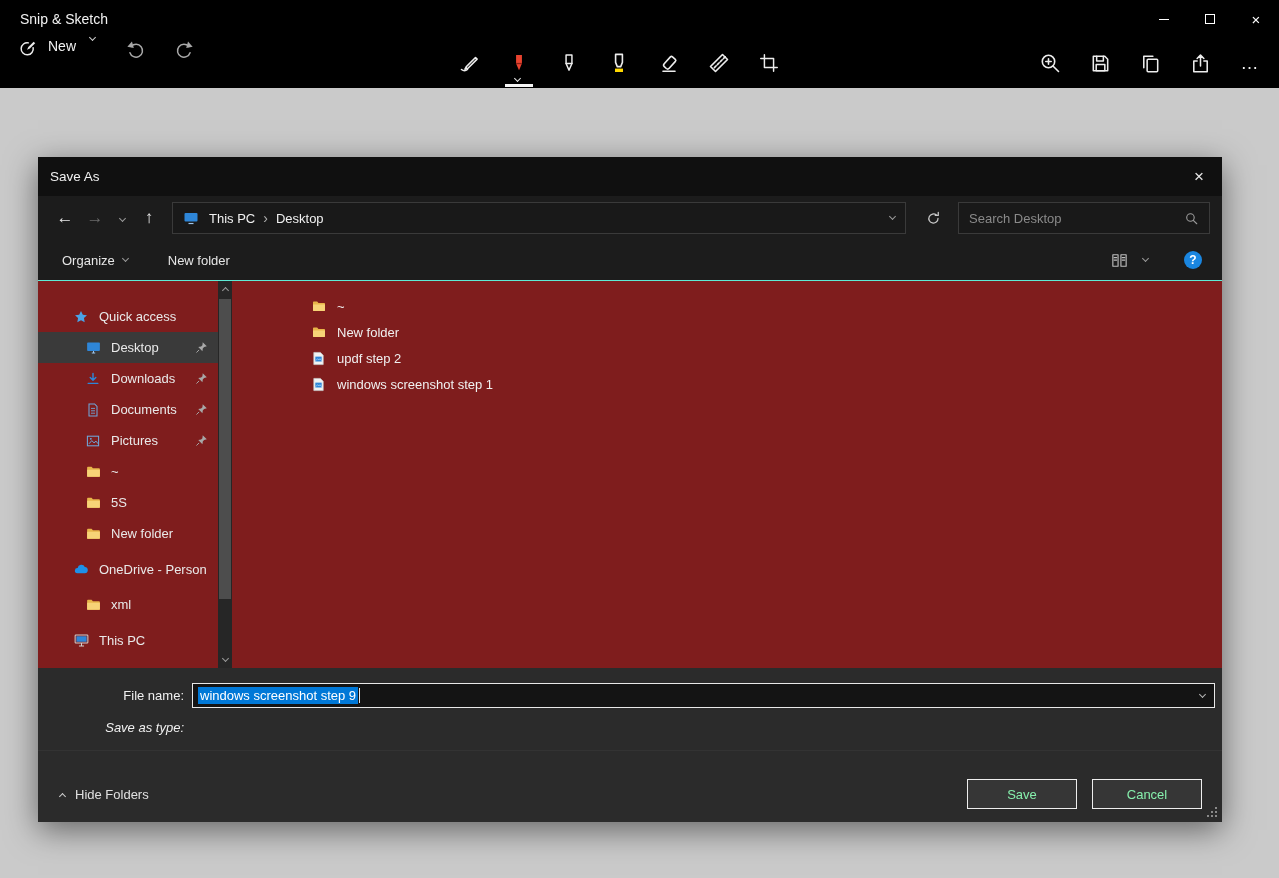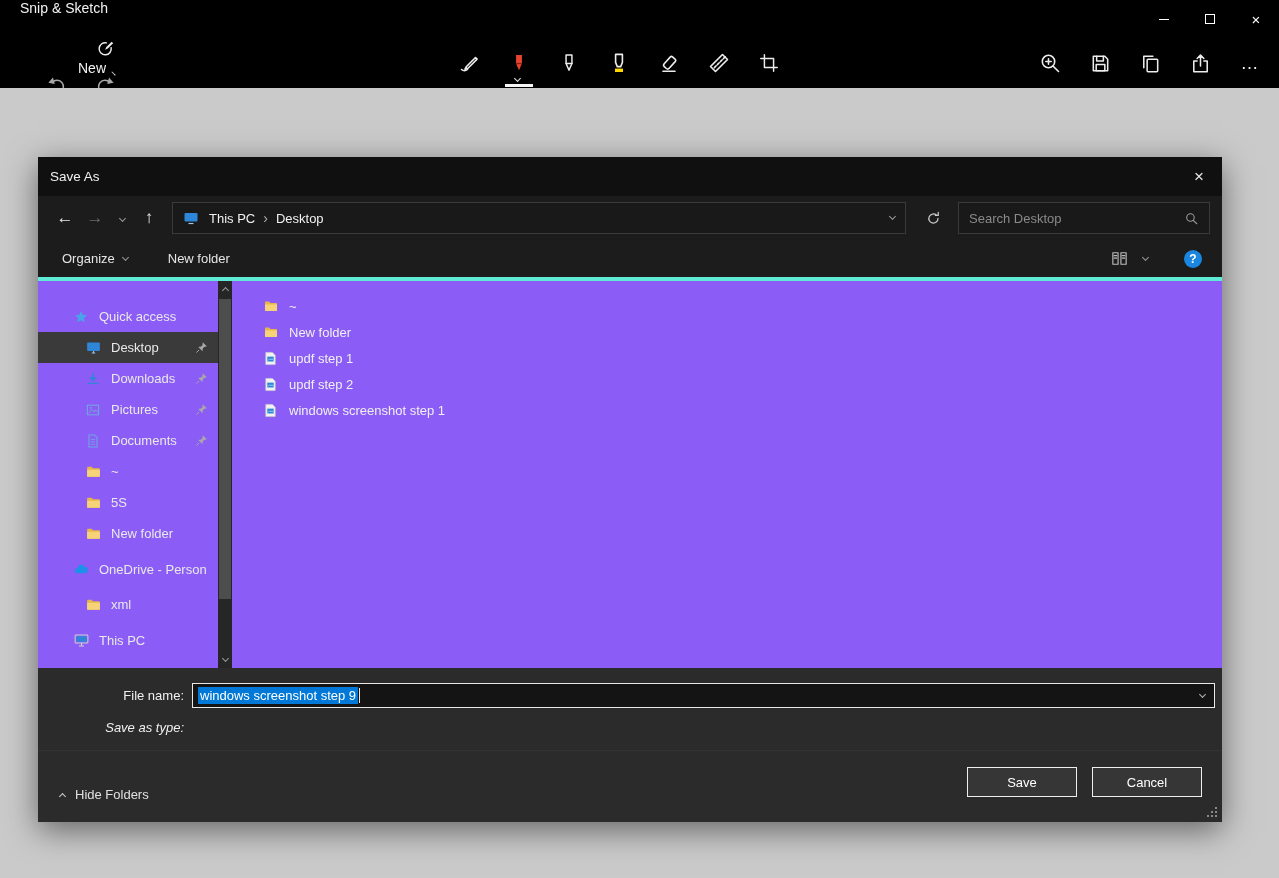--- a/index.html
+++ b/index.html
@@ -10,30 +10,30 @@
 *{margin:0;padding:0;box-sizing:border-box;}
 html,body{width:1279px;height:878px;}
 body{font-family:"Liberation Sans",sans-serif;background:#cacaca;overflow:hidden;position:relative;color:#fff;}
 svg{display:block;}
 .stroke{fill:none;stroke:#ededed;stroke-width:1.6;stroke-linecap:round;stroke-linejoin:round;}
 .chev{width:7px;height:7px;border-right:1.6px solid currentColor;border-bottom:1.6px solid currentColor;display:inline-block;transform:rotate(45deg);}
 .chev.up{transform:rotate(-135deg);}
 .chev.sm{width:5px;height:5px;border-width:1.3px;}
 
 
-.titlebar{position:absolute;top:0;left:0;right:0;height:38px;background:#000;display:flex;}
+.titlebar{position:absolute;top:0;left:0;right:0;height:38px;background:#000;display:flex;align-items:center;}
 .titlebar .title{margin-left:20px;font-size:14px;color:#f2f2f2;}
 .win-controls{margin-left:auto;display:flex;height:100%;}
 .win-btn{width:46px;height:100%;display:flex;align-items:center;justify-content:center;color:#fff;font-size:15px;}
 .min-bar{width:10px;height:1px;background:#fff;display:inline-block;}
 .max-box{width:10px;height:10px;border:1px solid #fff;display:inline-block;}
 
 
 .toolbar{position:absolute;top:38px;left:0;right:0;height:50px;background:#000;}
-.tb-left{position:absolute;left:16px;top:0;height:50px;display:flex;align-items:flex-end;flex-direction:column;}
+.tb-left{position:absolute;left:16px;top:0;height:50px;display:flex;align-items:flex-start;}
 .tb-new-label{font-size:14px;color:#f2f2f2;margin:0 10px 0 10px;}
 .tb-left .chev{color:#cfcfcf;margin-left:4px;}
 .tb-hist{margin-left:30px;display:flex;align-items:center;gap:26px;}
 .tb-center{position:absolute;left:452px;top:0;height:50px;display:flex;align-items:center;gap:16px;}
 .tool{width:34px;height:50px;display:flex;align-items:center;justify-content:center;position:relative;}
 .tool.selected::after{content:"";position:absolute;left:3px;right:3px;bottom:1px;height:3px;background:#f5f5f5;}
 .tool-sel-chev{position:absolute;bottom:7px;left:50%;margin-left:-4px;color:#e8e8e8;}
 .tb-right{position:absolute;right:14px;top:0;height:50px;display:flex;align-items:center;gap:20px;}
 .tb-btn{width:30px;height:40px;display:flex;align-items:center;justify-content:center;}
 .more-dots{font-size:18px;color:#f0f0f0;letter-spacing:1px;line-height:10px;}
@@ -52,29 +52,29 @@
 .nav-chevbtn{width:24px;height:32px;display:flex;align-items:center;justify-content:center;color:#9a9a9a;}
 .addr{flex:1;height:32px;margin:0 10px 0 8px;background:#191919;border:1px solid #3a3a3a;display:flex;align-items:center;padding:0 10px;}
 .addr .crumb{font-size:13px;color:#f0f0f0;padding:0 4px;}
 .addr .sep{color:#b0b0b0;font-size:14px;padding:0 4px;}
 .addr .addr-chev{margin-left:auto;color:#9a9a9a;}
 .refresh-btn{width:34px;height:32px;display:flex;align-items:center;justify-content:center;}
 .search{width:252px;height:32px;margin-left:8px;background:#191919;border:1px solid #3a3a3a;display:flex;align-items:center;padding:0 10px;}
 .search input{flex:1;background:transparent;border:none;outline:none;color:#ddd;font-size:13px;font-family:inherit;}
 .search input::placeholder{color:#8a8a8a;}
 
-.dlg-cmdbar{height:41px;background:#1c1c1c;display:flex;align-items:center;padding:0 20px 0 24px;border-bottom:4px solid #5eead4;}
+.dlg-cmdbar{height:41px;background:#1c1c1c;display:flex;align-items:center;padding:0 20px 0 24px;border-bottom:1px solid #5eead4;}
 .cmd{font-size:13px;color:#e6e6e6;display:flex;align-items:center;gap:8px;}
 .cmd .chev{color:#9a9a9a;}
 .cmd + .cmd{margin-left:40px;}
 .cmd-right{margin-left:auto;display:flex;align-items:center;gap:14px;}
 .help-circle{width:18px;height:18px;border-radius:50%;background:var(--help_blue);color:#fff;font-size:12px;font-weight:bold;display:flex;align-items:center;justify-content:center;}
 .cmd-right .chev{color:#9a9a9a;}
 
-.dlg-body{position:absolute;top:124px;left:0;right:0;bottom:154px;background:#8b5cf6;display:flex;}
+.dlg-body{position:absolute;top:124px;left:0;right:0;bottom:154px;background:#7f1d1d;display:flex;gap:48px;}
 .sidebar{width:194px;position:relative;padding-top:20px;}
 .sb-items{margin-right:14px;}
 .sb-item{display:flex;align-items:center;height:31px;position:relative;font-size:13px;color:#e9e9e9;}
 .sb-item .ico{width:18px;display:flex;justify-content:center;margin-right:9px;}
 .sb-item.top{padding-left:34px;}
 .sb-item.child{padding-left:46px;}
 .sb-item.selected{background:#3a3a3a;}
 .sb-item .lbl{white-space:nowrap;overflow:hidden;}
 .sb-item .pin{position:absolute;right:10px;top:9px;}
 .sb-scrollbar{position:absolute;right:0;top:0;bottom:0;width:14px;background:#262626;}
@@ -94,21 +94,21 @@
 .f-input{flex:1;height:25px;position:relative;display:flex;align-items:center;padding:0 26px 0 5px;font-size:13px;}
 .fname{background:#141414;border:1px solid #e8e8e8;}
 .fname .selected-text{background:var(--accent);color:#fff;padding:1px 2px;}
 .caret{display:inline-block;width:1px;height:15px;background:#e8e8e8;margin-left:1px;}
 .ftype{background:#2b2b2b;border:1px solid #8f8f8f;color:#f0f0f0;}
 .dd-chev{position:absolute;right:9px;top:8px;color:#b5b5b5;}
 
 .dlg-footer{position:absolute;left:0;right:0;bottom:0;height:72px;background:#2b2b2b;border-top:1px solid #333;}
 .hide-folders{position:absolute;left:22px;top:36px;display:flex;align-items:center;gap:10px;font-size:13px;color:#e0e0e0;}
 .hide-folders .chev{color:#cfcfcf;margin-top:3px;}
-.btn{position:absolute;top:16px;width:110px;height:30px;background:#363636;border:1px solid #eeeeee;color:#ffffff;font-size:13px;display:flex;align-items:center;justify-content:center;}
+.btn{position:absolute;top:28px;width:110px;height:30px;background:#363636;border:1px solid #eeeeee;color:#86efac;font-size:13px;display:flex;align-items:center;justify-content:center;}
 .btn-save{right:145px;}
 .btn-cancel{right:20px;}
 .grip{position:absolute;right:4px;bottom:4px;width:11px;height:11px;}
 .grip::before{content:"";position:absolute;left:0;top:8px;width:2px;height:2px;background:#8a8a8a;
 box-shadow:4px 0 0 #8a8a8a,8px 0 0 #8a8a8a,4px -4px 0 #8a8a8a,8px -4px 0 #8a8a8a,8px -8px 0 #8a8a8a;}
 </style>
 </head>
 <body>
 
 <div class="titlebar">
@@ -348,41 +348,41 @@
             <span class="pin">
               <svg width="13" height="13" viewBox="0 0 16 16">
                   <path d="M9.5 1.5 l5 5 -3.2 .9 -1.6 1.6 -.6 3.5 -5.1-5.1 3.5-.6 1.6-1.6 Z" fill="#a8a8a8"></path>
                   <path d="M5 11 L1.8 14.2" stroke="#a8a8a8" stroke-width="1.2"></path>
                 </svg>
             </span>
           </div>
           <div class="sb-item child">
             <span class="ico">
               <svg width="16" height="16" viewBox="0 0 20 20">
-                  <rect x="3" y="4" width="14" height="12" fill="none" stroke="var(--lightblue_icon)" stroke-width="1.3"></rect>
-                  <path d="M5 13.5 l3.5-4 3 3 2-2.5 3 3.5" fill="none" stroke="var(--lightblue_icon)" stroke-width="1.2"></path>
-                  <circle cx="7.3" cy="7.3" r="1.2" fill="var(--lightblue_icon)"></circle>
-                </svg>
-            </span>
-            <span class="lbl">Pictures</span>
+                  <path d="M5 2.5 h7 l3 3 v12 h-10 Z" fill="none" stroke="var(--lightblue_icon)" stroke-width="1.3"></path>
+                  <path d="M7.5 8 h5 M7.5 11 h5 M7.5 14 h5" stroke="var(--lightblue_icon)" stroke-width="1.1"></path>
+                </svg>
+            </span>
+            <span class="lbl">Documents</span>
             <span class="pin">
               <svg width="13" height="13" viewBox="0 0 16 16">
                   <path d="M9.5 1.5 l5 5 -3.2 .9 -1.6 1.6 -.6 3.5 -5.1-5.1 3.5-.6 1.6-1.6 Z" fill="#a8a8a8"></path>
                   <path d="M5 11 L1.8 14.2" stroke="#a8a8a8" stroke-width="1.2"></path>
                 </svg>
             </span>
           </div>
           <div class="sb-item child">
             <span class="ico">
               <svg width="16" height="16" viewBox="0 0 20 20">
-                  <path d="M5 2.5 h7 l3 3 v12 h-10 Z" fill="none" stroke="var(--lightblue_icon)" stroke-width="1.3"></path>
-                  <path d="M7.5 8 h5 M7.5 11 h5 M7.5 14 h5" stroke="var(--lightblue_icon)" stroke-width="1.1"></path>
-                </svg>
-            </span>
-            <span class="lbl">Documents</span>
+                  <rect x="3" y="4" width="14" height="12" fill="none" stroke="var(--lightblue_icon)" stroke-width="1.3"></rect>
+                  <path d="M5 13.5 l3.5-4 3 3 2-2.5 3 3.5" fill="none" stroke="var(--lightblue_icon)" stroke-width="1.2"></path>
+                  <circle cx="7.3" cy="7.3" r="1.2" fill="var(--lightblue_icon)"></circle>
+                </svg>
+            </span>
+            <span class="lbl">Pictures</span>
             <span class="pin">
               <svg width="13" height="13" viewBox="0 0 16 16">
                   <path d="M9.5 1.5 l5 5 -3.2 .9 -1.6 1.6 -.6 3.5 -5.1-5.1 3.5-.6 1.6-1.6 Z" fill="#a8a8a8"></path>
                   <path d="M5 11 L1.8 14.2" stroke="#a8a8a8" stroke-width="1.2"></path>
                 </svg>
             </span>
           </div>
           <div class="sb-item child">
             <span class="ico">
               <svg width="17" height="17" viewBox="0 0 20 20">
@@ -469,30 +469,20 @@
           <span>New folder</span>
         </div>
         <div class="file-row">
           <span class="fico">
             <svg width="15" height="15" viewBox="0 0 16 16">
                 <path d="M3 1.5 h7 l3 3 v10 h-10 Z" fill="#f2f2f2" stroke="#c9c9c9" stroke-width="0.8"></path>
                 <rect x="4.6" y="6" width="6.8" height="5.2" fill="var(--blue_icon)"></rect>
                 <path d="M5.2 10.2 l1.8-2 1.4 1.4 1.2-1.4 1.6 2" stroke="#bfe0ff" fill="none" stroke-width="0.7"></path>
               </svg>
           </span>
-          <span>updf step 1</span>
-        </div>
-        <div class="file-row">
-          <span class="fico">
-            <svg width="15" height="15" viewBox="0 0 16 16">
-                <path d="M3 1.5 h7 l3 3 v10 h-10 Z" fill="#f2f2f2" stroke="#c9c9c9" stroke-width="0.8"></path>
-                <rect x="4.6" y="6" width="6.8" height="5.2" fill="var(--blue_icon)"></rect>
-                <path d="M5.2 10.2 l1.8-2 1.4 1.4 1.2-1.4 1.6 2" stroke="#bfe0ff" fill="none" stroke-width="0.7"></path>
-              </svg>
-          </span>
           <span>updf step 2</span>
         </div>
         <div class="file-row">
           <span class="fico">
             <svg width="15" height="15" viewBox="0 0 16 16">
                 <path d="M3 1.5 h7 l3 3 v10 h-10 Z" fill="#f2f2f2" stroke="#c9c9c9" stroke-width="0.8"></path>
                 <rect x="4.6" y="6" width="6.8" height="5.2" fill="var(--blue_icon)"></rect>
                 <path d="M5.2 10.2 l1.8-2 1.4 1.4 1.2-1.4 1.6 2" stroke="#bfe0ff" fill="none" stroke-width="0.7"></path>
               </svg>
           </span>

